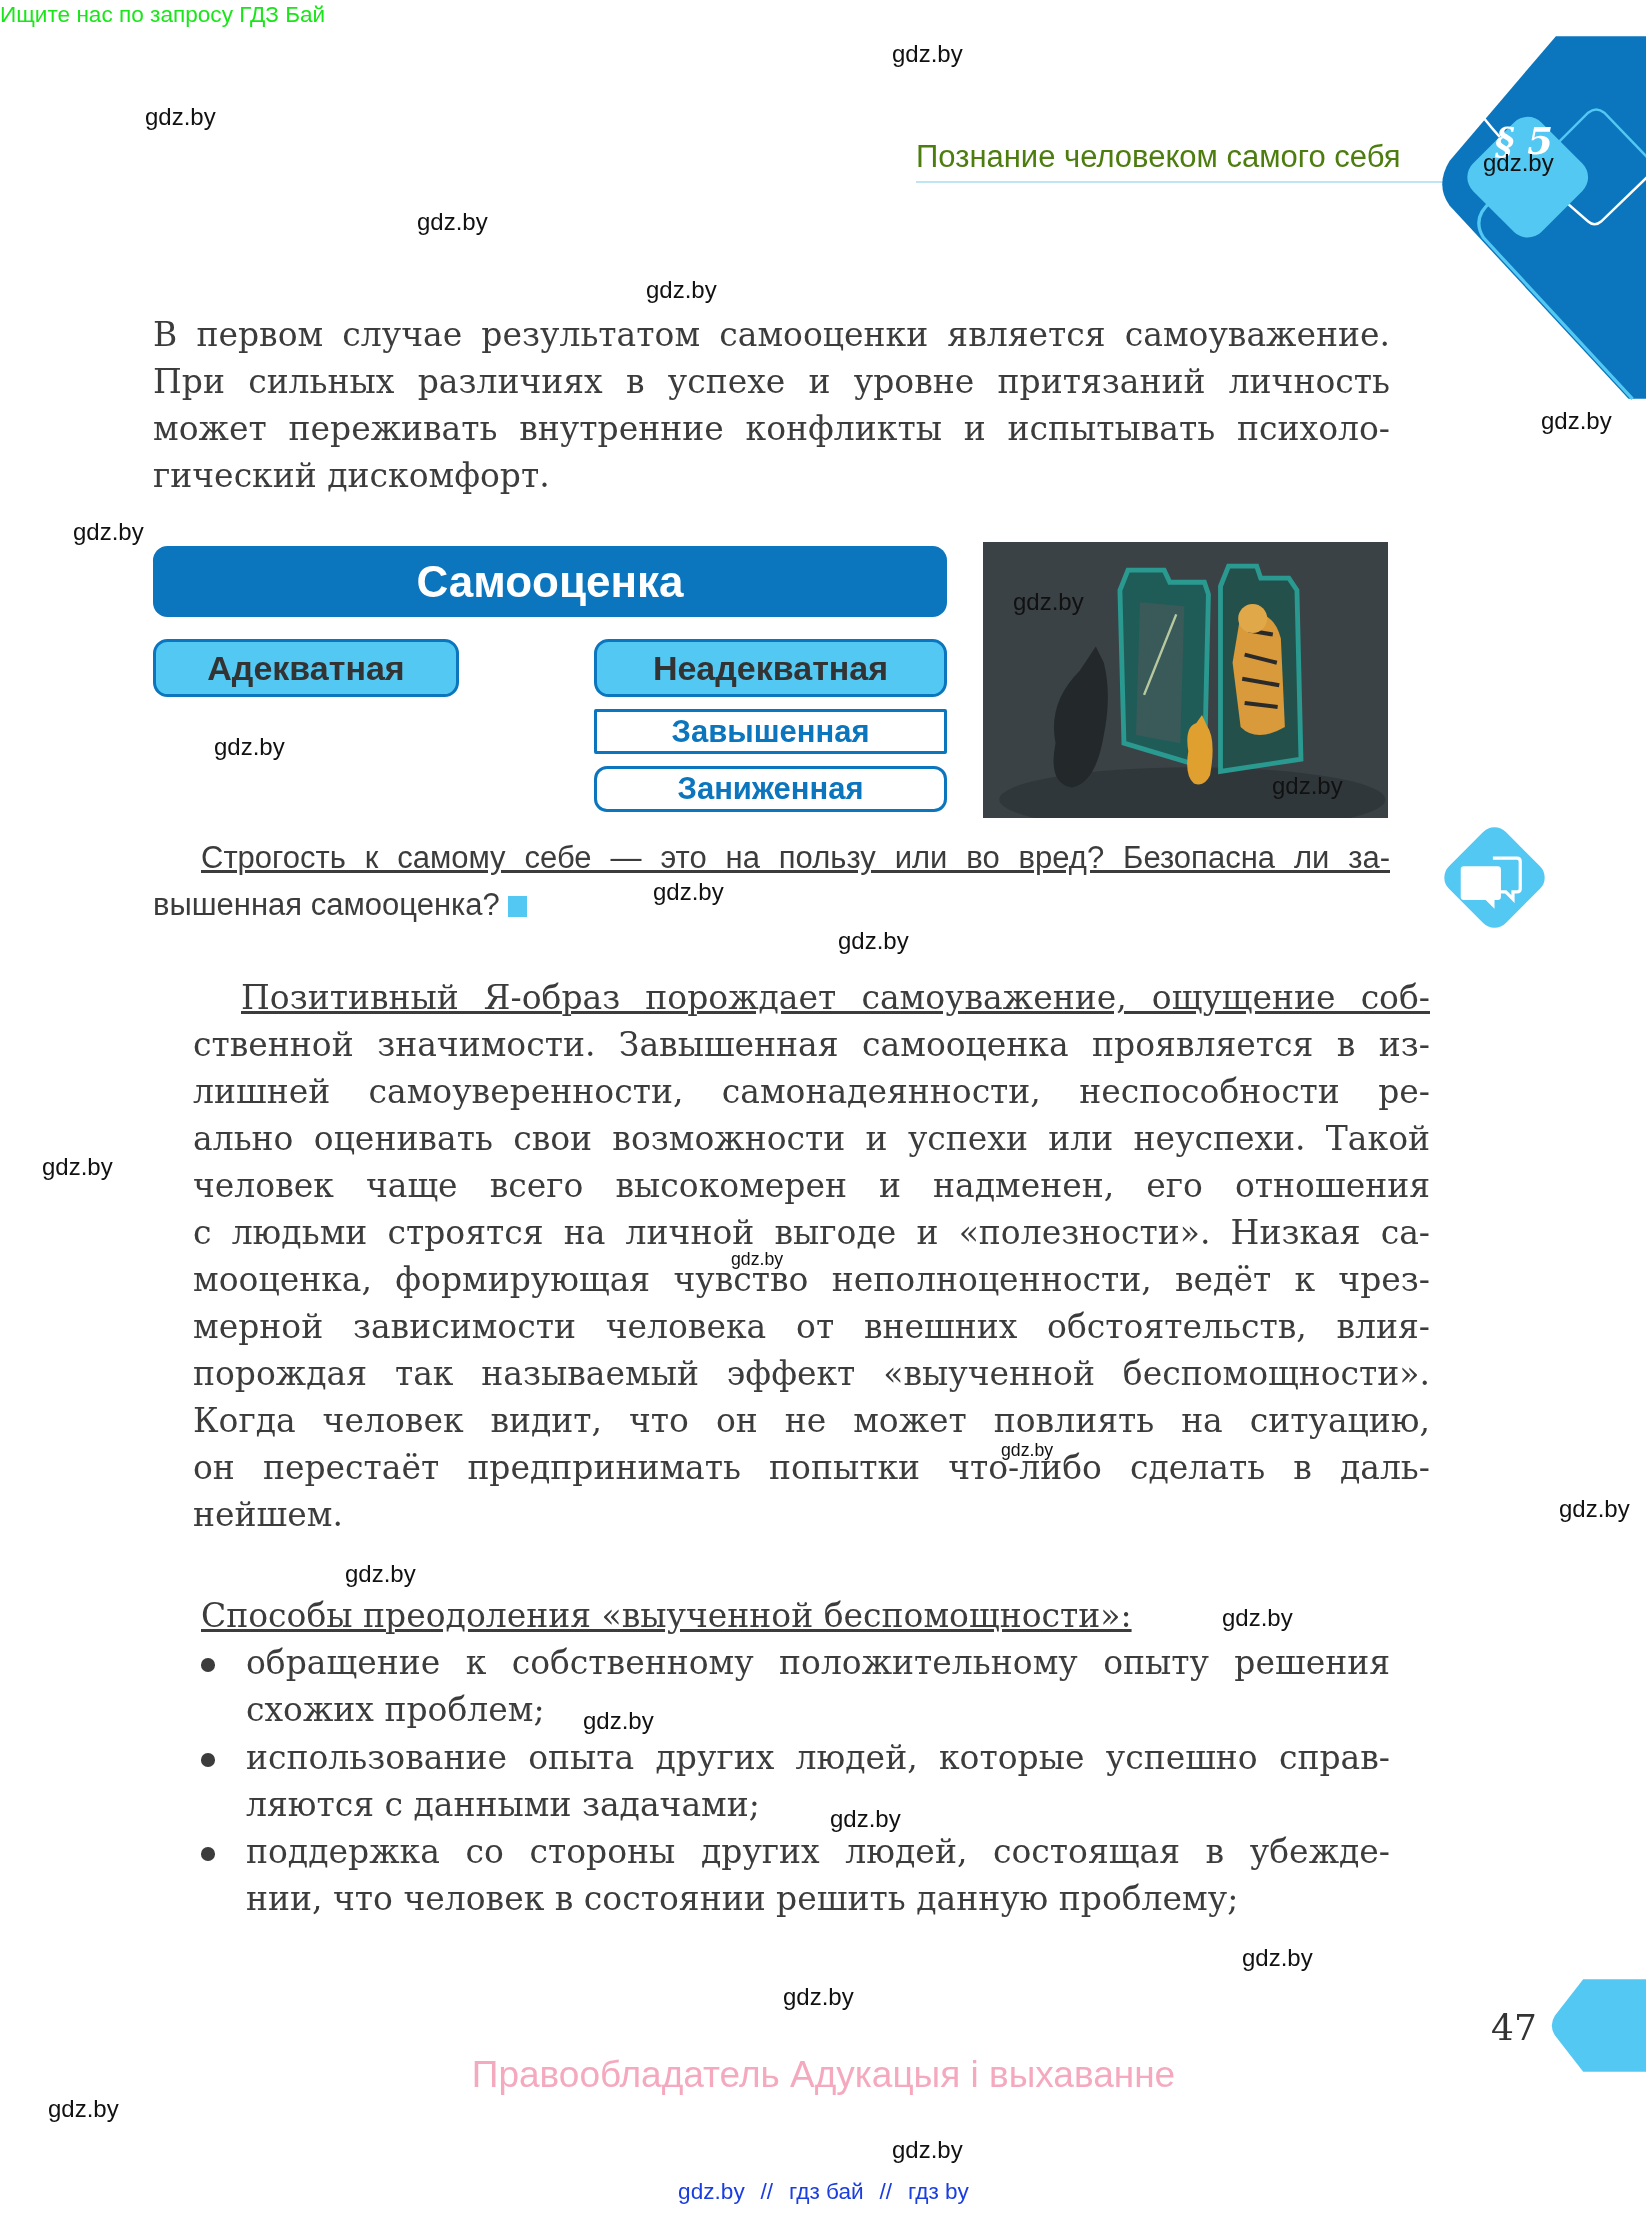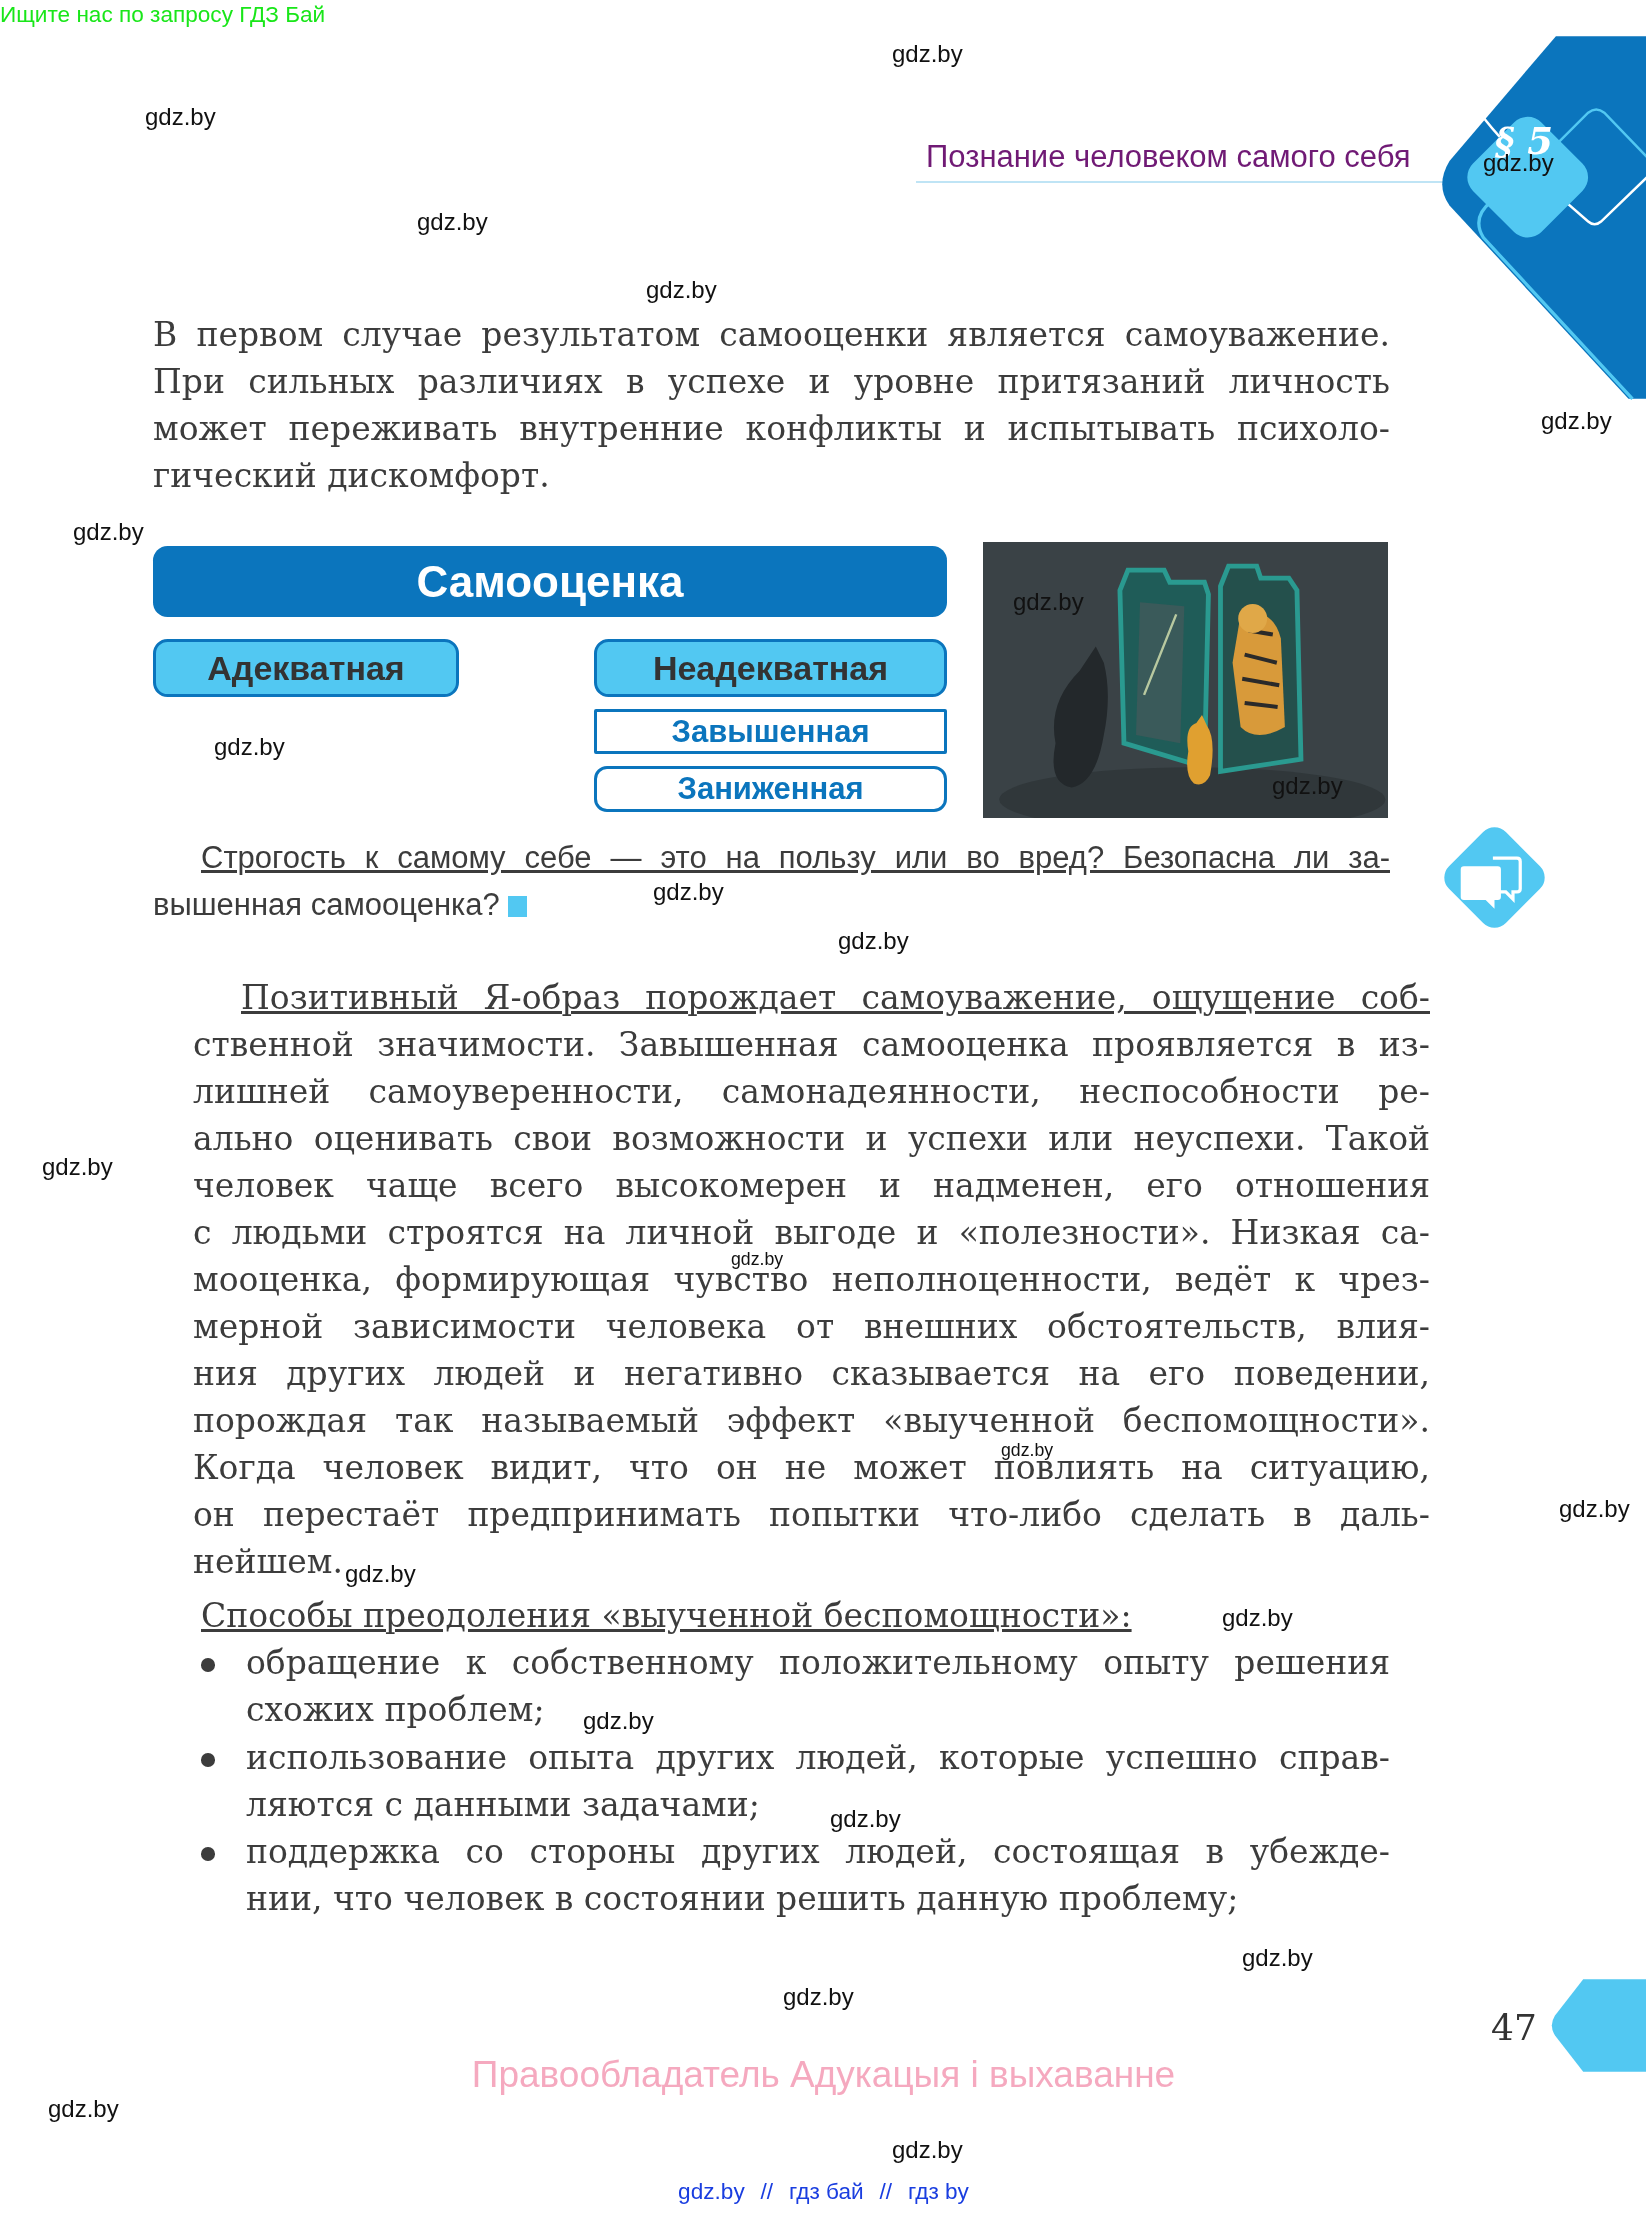--- a/index.html
+++ b/index.html
@@ -1,21 +1,21 @@
 <!DOCTYPE html>
 <html style="font-size:13px"><head>
 <meta charset="utf-8">
 <style>
   html, body { margin:0; padding:0; }
   body { width:1647px; height:2216px; position:relative; background:#ffffff; overflow:hidden; font-family:"DejaVu Serif", serif; color:#3b3b3b; }
   .abs { position:absolute; }
   .wm { position:absolute; font-family:"Liberation Sans", sans-serif; font-size:24px; color:#111; white-space:nowrap; }
   .wm.small { font-size:17.7px; }
   #top-banner { left:0; width:1647px; top:1.6px; font-family:"Liberation Sans", sans-serif; font-size:22.6px; color:#19e619; }
-  #header-title { left:916px; top:139px; font-family:"Liberation Sans", sans-serif; font-size:31px; color:#701a75; white-space:nowrap;margin-left:10px; }
+  #header-title { left:916px; top:139px; font-family:"Liberation Sans", sans-serif; font-size:31px; color:#4d7c0f; white-space:nowrap; }
   #header-line { left:916px; top:181px; width:580px; height:2.4px; background:#bfe4f5; }
   #deco { left:1435px; top:32px; width:212px; height:371px; }
   .serif-text { position:absolute; left:153px; width:1237px; font-family:"DejaVu Serif", serif; font-size:33px; line-height:47px; color:#3c3c3c; text-align:justify; }
   .serif-text .line { display:block; white-space:nowrap; text-align:justify; text-align-last:justify; height:47px; }
   .serif-text .line.last { text-align-last:left; }
   .indent { padding-left:48px;text-decoration:underline; }
   
   .dbox { position:absolute; box-sizing:border-box; border-radius:14.5px; display:flex; align-items:center; justify-content:center; font-family:"Liberation Sans", sans-serif; font-weight:bold; }
   #d-root { left:153px; top:546px; width:794px; height:71px; background:#0b75bd; color:#fff; font-size:44px; }
   #d-adequate { left:153px; top:639px; width:306px; height:58px; background:#52c8f2; border:3.2px solid #0b75bd; color:#333; font-size:34px; }
@@ -105,21 +105,20 @@
 
 <div class="serif-text" style="top:974px;margin-left:40px;">
   <span class="line indent">Позитивный Я-образ порождает самоуважение, ощущение соб-</span>
   <span class="line">ственной значимости. Завышенная самооценка проявляется в из-</span>
   <span class="line">лишней самоуверенности, самонадеянности, неспособности ре-</span>
   <span class="line">ально оценивать свои возможности и успехи или неуспехи. Такой</span>
   <span class="line">человек чаще всего высокомерен и надменен, его отношения</span>
   <span class="line">с людьми строятся на личной выгоде и «полезности». Низкая са-</span>
   <span class="line">мооценка, формирующая чувство неполноценности, ведёт к чрез-</span>
   <span class="line">мерной зависимости человека от внешних обстоятельств, влия-</span>
-  <span class="line">ния других людей и негативно сказывается на его поведении,</span>
   <span class="line">порождая так называемый эффект «выученной беспомощности».</span>
   <span class="line">Когда человек видит, что он не может повлиять на ситуацию,</span>
   <span class="line">он перестаёт предпринимать попытки что-либо сделать в даль-</span>
   <span class="line last">нейшем.</span>
 </div>
 
 <div class="serif-text" style="top:1592px;">
   <span class="line last indent">Способы преодоления «выученной беспомощности»:</span>
 </div>
 

